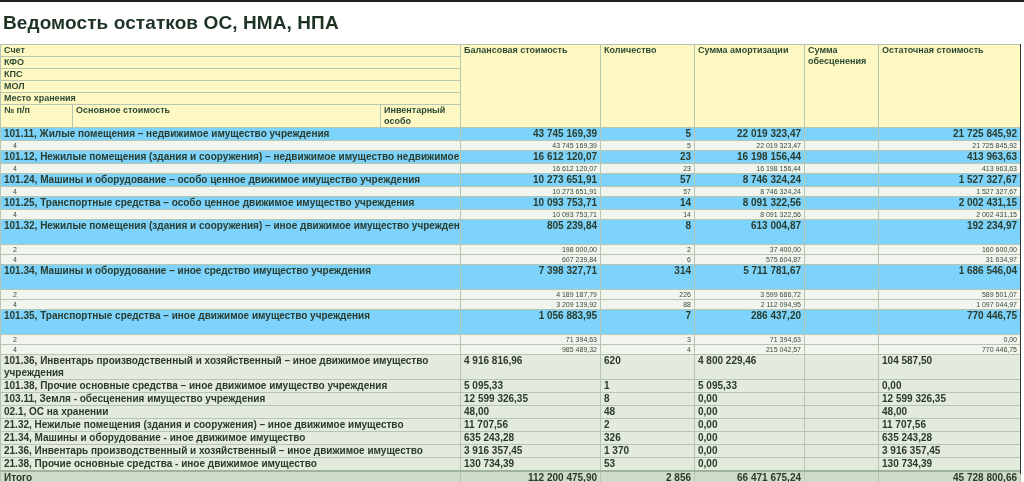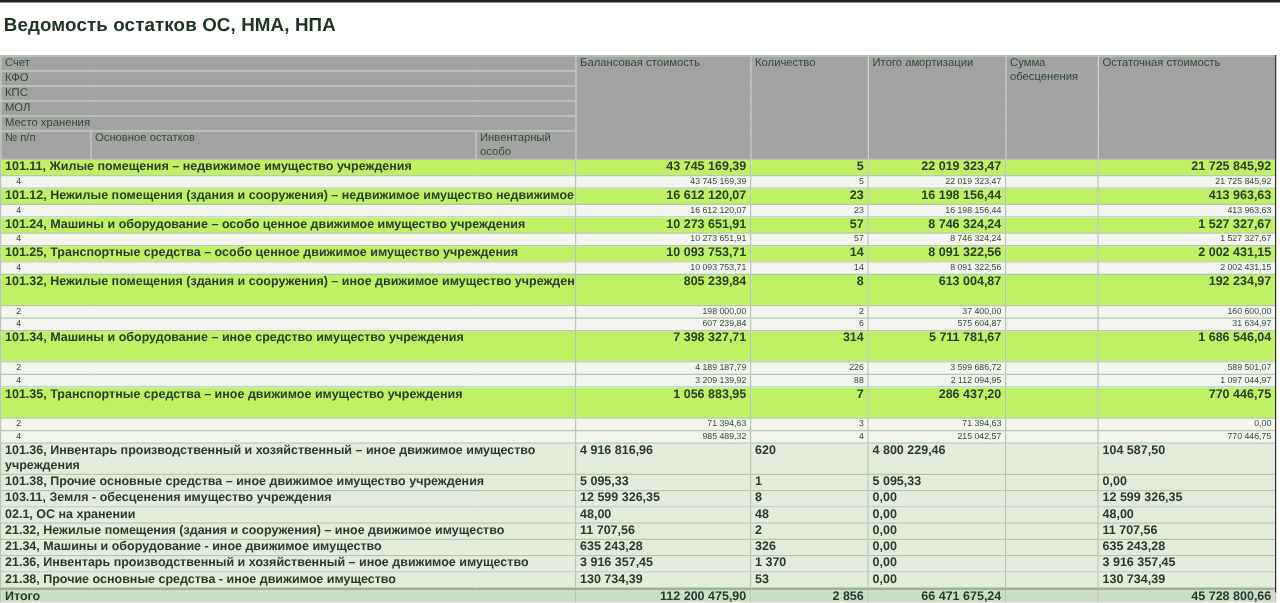--- a/index.html
+++ b/index.html
@@ -1,23 +1,23 @@
 <!DOCTYPE html>
 <html><head>
 <meta charset="utf-8">
 <style>
   html, body { margin: 0; padding: 0; background: #ffffff; }
   body { width: 1024px; height: 482px; overflow: hidden; position: relative; font-family: "Liberation Sans", sans-serif; color: #2b3a2b; }
   .topline { position: absolute; left: 0; top: 0; width: 1024px; height: 2px; background: #222; }
-  .title { position: absolute; left: 3px; top: 12px; font-size: 15px; font-weight: bold; color: #1e3324; letter-spacing: 0.1px; }
+  .title { position: absolute; left: 3px; top: 12px; font-size: 19px; font-weight: bold; color: #1e3324; letter-spacing: 0.1px; }
   table.rep { position: absolute; left: 0; top: 44px; width: 1020px; border-collapse: collapse; table-layout: fixed; font-size: 10px; }
   table.rep td { border: 1px solid #b7c6b2; padding: 0 3px; vertical-align: top; white-space: nowrap; overflow: hidden; line-height: 11px; }
-  .hdr td { background: #a3a3a3; font-weight: normal; color: #2e4a34; font-size: 9px; margin-top: 18px; }
+  .hdr td { background: #fef9c3; font-weight: bold; color: #2e4a34; font-size: 9px; margin-top: 18px; }
   .hdr .hcol { white-space: normal; }
-  tr.grp td { background: #bef264; font-weight: bold; font-size: 10px; line-height: 12px; color: #2b3d2e; }
+  tr.grp td { background: #7dd3fc; font-weight: bold; font-size: 10px; line-height: 12px; color: #2b3d2e; }
   tr.grp td.num { text-align: right; }
   tr.grp.tall td { height: 24px; }
   tr.sub td { background: #f1f5ee; font-size: 7px; line-height: 9px; color: #384a3a; }
   tr.sub td.num { text-align: right; }
   tr.sub td.idx { padding-left: 12px; }
   tr.acc td { background: #e3ecdc; font-weight: bold; font-size: 10px; line-height: 12px; }
   tr.acc td.num { text-align: left; }
   tr.acc.wrap td.lbl { white-space: normal; margin-top: 41px; }
   tr.total td { background: #cfdcc7; font-weight: bold; font-size: 10px; line-height: 12px; border-top: 2px solid #9fb39a; }
   tr.total td.num { text-align: right; }
@@ -38,39 +38,39 @@
       <col style="width:94px">
       <col style="width:110px">
     <col style="width:74px">
       <col style="width:142px">
   </colgroup>
   <tbody id="thead-body">
     <tr class="hdr">
       <td colspan="3">Счет</td>
       <td rowspan="6" class="hcol">Балансовая стоимость</td>
       <td rowspan="6" class="hcol">Количество</td>
-      <td rowspan="6" class="hcol">Итого амортизации</td>
+      <td rowspan="6" class="hcol">Сумма амортизации</td>
       <td rowspan="6" class="hcol">Сумма обесценения</td>
       <td rowspan="6" class="hcol">Остаточная стоимость</td>
     </tr>
     <tr class="hdr">
         <td colspan="3">КФО</td>
       </tr>
     <tr class="hdr">
         <td colspan="3">КПС</td>
       </tr>
     <tr class="hdr">
         <td colspan="3">МОЛ</td>
       </tr>
     <tr class="hdr">
         <td colspan="3">Место хранения</td>
       </tr>
     <tr class="hdr">
       <td>№ п/п</td>
-      <td>Основное остатков</td>
+      <td>Основное стоимость</td>
       <td class="hcol" style="height:22px">Инвентарный особо</td>
     </tr>
   </tbody>
   <tbody id="rows-body">
       <tr class="grp">
         <td class="lbl" colspan="3">101.11, Жилые помещения – недвижимое имущество учреждения</td>
         <td class="num">43 745 169,39</td>
         <td class="num">5</td>
         <td class="num">22 019 323,47</td>
         <td class="num"></td>

